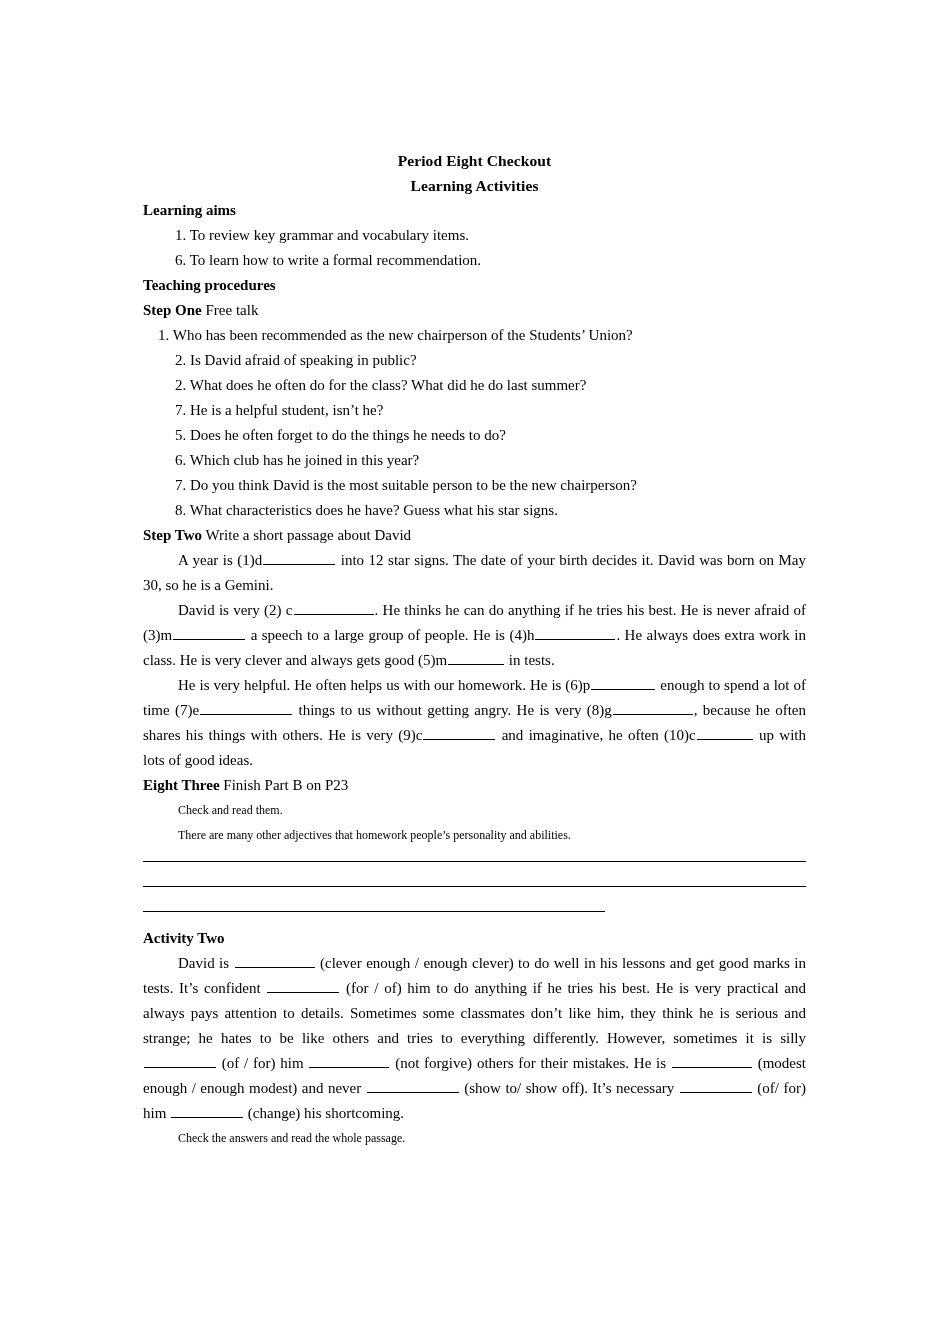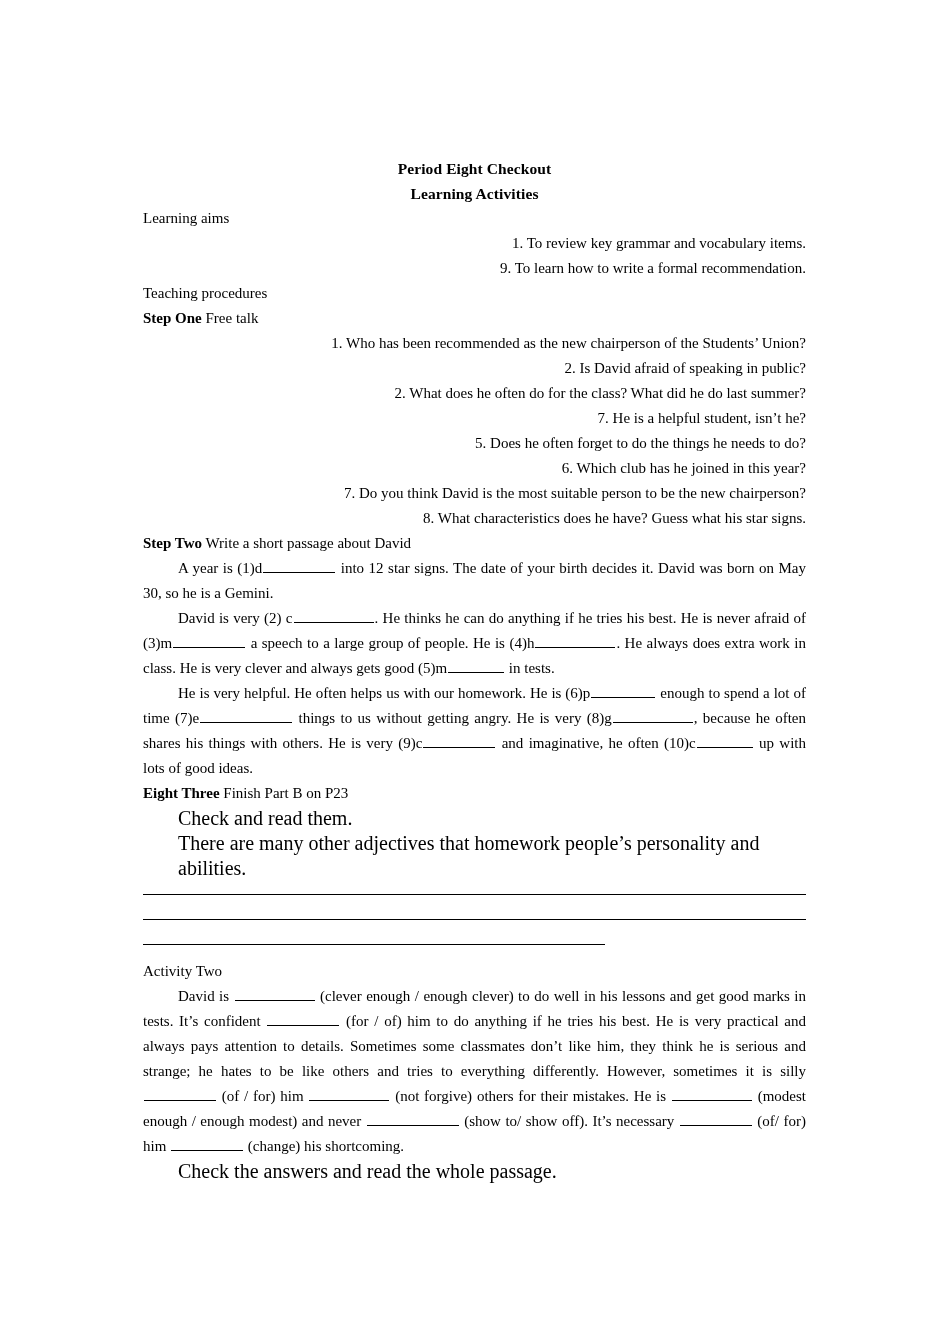--- a/index.html
+++ b/index.html
@@ -17,67 +17,66 @@
     width: 950px;
     height: 1344px;
     margin: 0 auto;
     background: #ffffff;
     overflow: hidden;
     box-sizing: border-box;
   }
   .content {
     position: absolute;
     left: 143px;
-    top: 156px;
+    top: 148px;
     width: 663px;
   }
 
   
   .doc-title {
     font-weight: bold;
     font-size: 15.5px;
     text-align: center;
     line-height: 25px;
     letter-spacing: 0.1px;
   }
 
   
   .heading {
-    font-weight: normal;
+    font-weight: bold;
     font-size: 15px;
     line-height: 25px;
     margin: 0;
   }
   .run-head {
     font-size: 15px;
     line-height: 25px;
     margin: 0;
   }
   .run-head b { font-weight: bold; }
 
   .list-item {
     font-size: 15px;
     line-height: 25px;
     margin: 0;
-    text-align: right;
   }
   .indent-1 { padding-left: 15px; }   
   .indent-2 { padding-left: 32px; }   
 
   .para {
     font-size: 15px;
     line-height: 25px;
     margin: 0;
     text-align: justify;
     text-justify: inter-word;
     text-indent: 35px;
   }
 
   .simple-line {
-    font-size: 20px;
+    font-size: 12px;
     line-height: 25px;
     margin: 0;
     padding-left: 35px;
   }
 
   
   .blank {
     display: inline-block;
     border-bottom: 1px solid #000;
     vertical-align: baseline;
@@ -107,21 +106,21 @@
 <body>
 
 <div class="page">
   <div class="content">
 
     <div class="doc-title">Period Eight Checkout</div>
     <div class="doc-title">Learning Activities</div>
 
     <div class="heading">Learning aims</div>
     <div class="list-item indent-2">1. To review key grammar and vocabulary items.</div>
-    <div class="list-item indent-2">9. To learn how to write a formal recommendation.</div>
+    <div class="list-item indent-2">6. To learn how to write a formal recommendation.</div>
 
     <div class="heading">Teaching procedures</div>
 
 
     <div class="run-head"><b>Step One</b><span> Free talk</span></div>
 
     <div class="list-item indent-1">1. Who has been recommended as the new chairperson of the Students’ Union?</div>
     <div class="list-item indent-2">2. Is David afraid of speaking in public?</div>
     <div class="list-item indent-2">2. What does he often do for the class? What did he do last summer?</div>
     <div class="list-item indent-2">7. He is a helpful student, isn’t he?</div>

